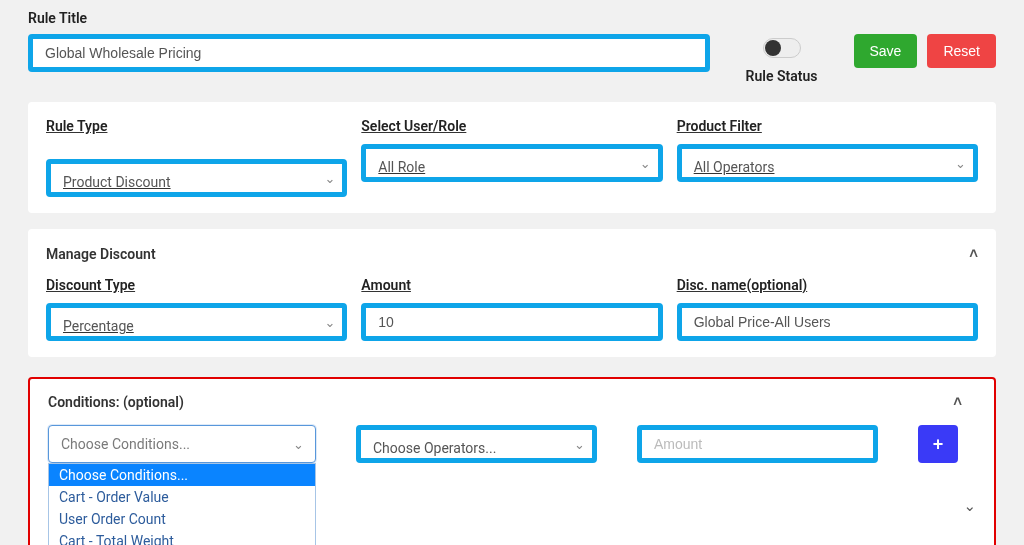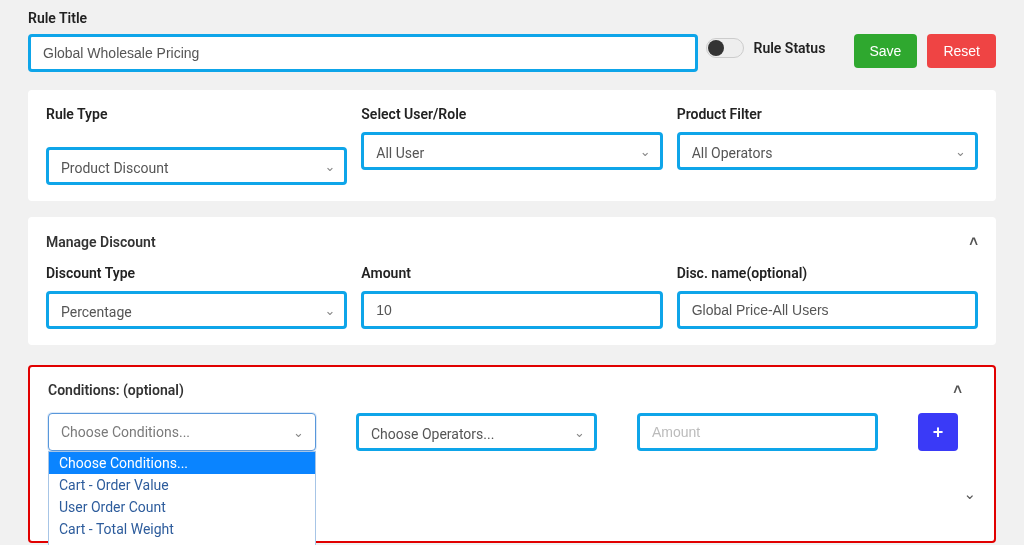--- a/index.html
+++ b/index.html
@@ -9,36 +9,36 @@
     font-size: 14px;
     color: #333;
     width: 1024px;
     height: 545px;
     overflow: hidden;
     padding: 10px 28px;
   }
   .top-bar {
     display: flex;
     align-items: flex-start;
-    gap: 8px;
+    gap: 2px;
     margin-bottom: 18px;
     justify-content: flex-end;
   }
   .title-block { flex: 1; }
   .label {
     font-weight: 600;
     font-size: 14px;
     color: #222;
     margin-bottom: 8px;
     display: block;
   }
   .input, .select {
     width: 100%;
     height: 38px;
-    border: 3px solid #0ea5e9;
+    border: 5px solid #0ea5e9;
     border-radius: 4px;
     background: #fff;
     padding: 0 12px;
     font-size: 14px;
     color: #555;
   }
   .select {
     appearance: none;
     -webkit-appearance: none;
     background-image: none;
@@ -54,20 +54,21 @@
     pointer-events: none;
     color: #888;
     font-size: 13px;
   }
   .status-col {
     display: flex;
     align-items: center;
     gap: 10px;
     padding-top: 28px;
     min-width: 140px;
+    flex-direction: column;
   }
   .toggle {
     width: 38px;
     height: 20px;
     border-radius: 10px;
     background: #eee;
     border: 1px solid #ccc;
     position: relative;
   }
   .toggle::after {
@@ -100,20 +101,21 @@
     background: #fff;
     border-radius: 4px;
     padding: 16px 18px;
     margin-bottom: 16px;
     position: relative;
   }
   .row3 {
     display: grid;
     grid-template-columns: 1fr 1fr 1fr;
     gap: 14px;
+    text-decoration: underline;
   }
   .col .label { margin-bottom: 10px; }
   .section-head {
     font-weight: 600;
     margin-bottom: 14px;
     display: flex;
     justify-content: space-between;
     align-items: center;
     gap: 15px;
   }
@@ -195,21 +197,21 @@
     <div class="col">
       <span class="label">Rule Type</span>
       <div class="select-wrap">
         <div class="select" style="line-height:36px;margin-top:25px;">Product Discount</div>
         <span class="chev">⌄</span>
       </div>
     </div>
     <div class="col">
       <span class="label">Select User/Role</span>
       <div class="select-wrap">
-        <div class="select" style="line-height:36px;">All User</div>
+        <div class="select" style="line-height:36px;">All Role</div>
         <span class="chev">⌄</span>
       </div>
     </div>
     <div class="col">
       <span class="label">Product Filter</span>
       <div class="select-wrap">
         <div class="select" style="line-height:36px;">All Operators</div>
         <span class="chev">⌄</span>
       </div>
     </div>

